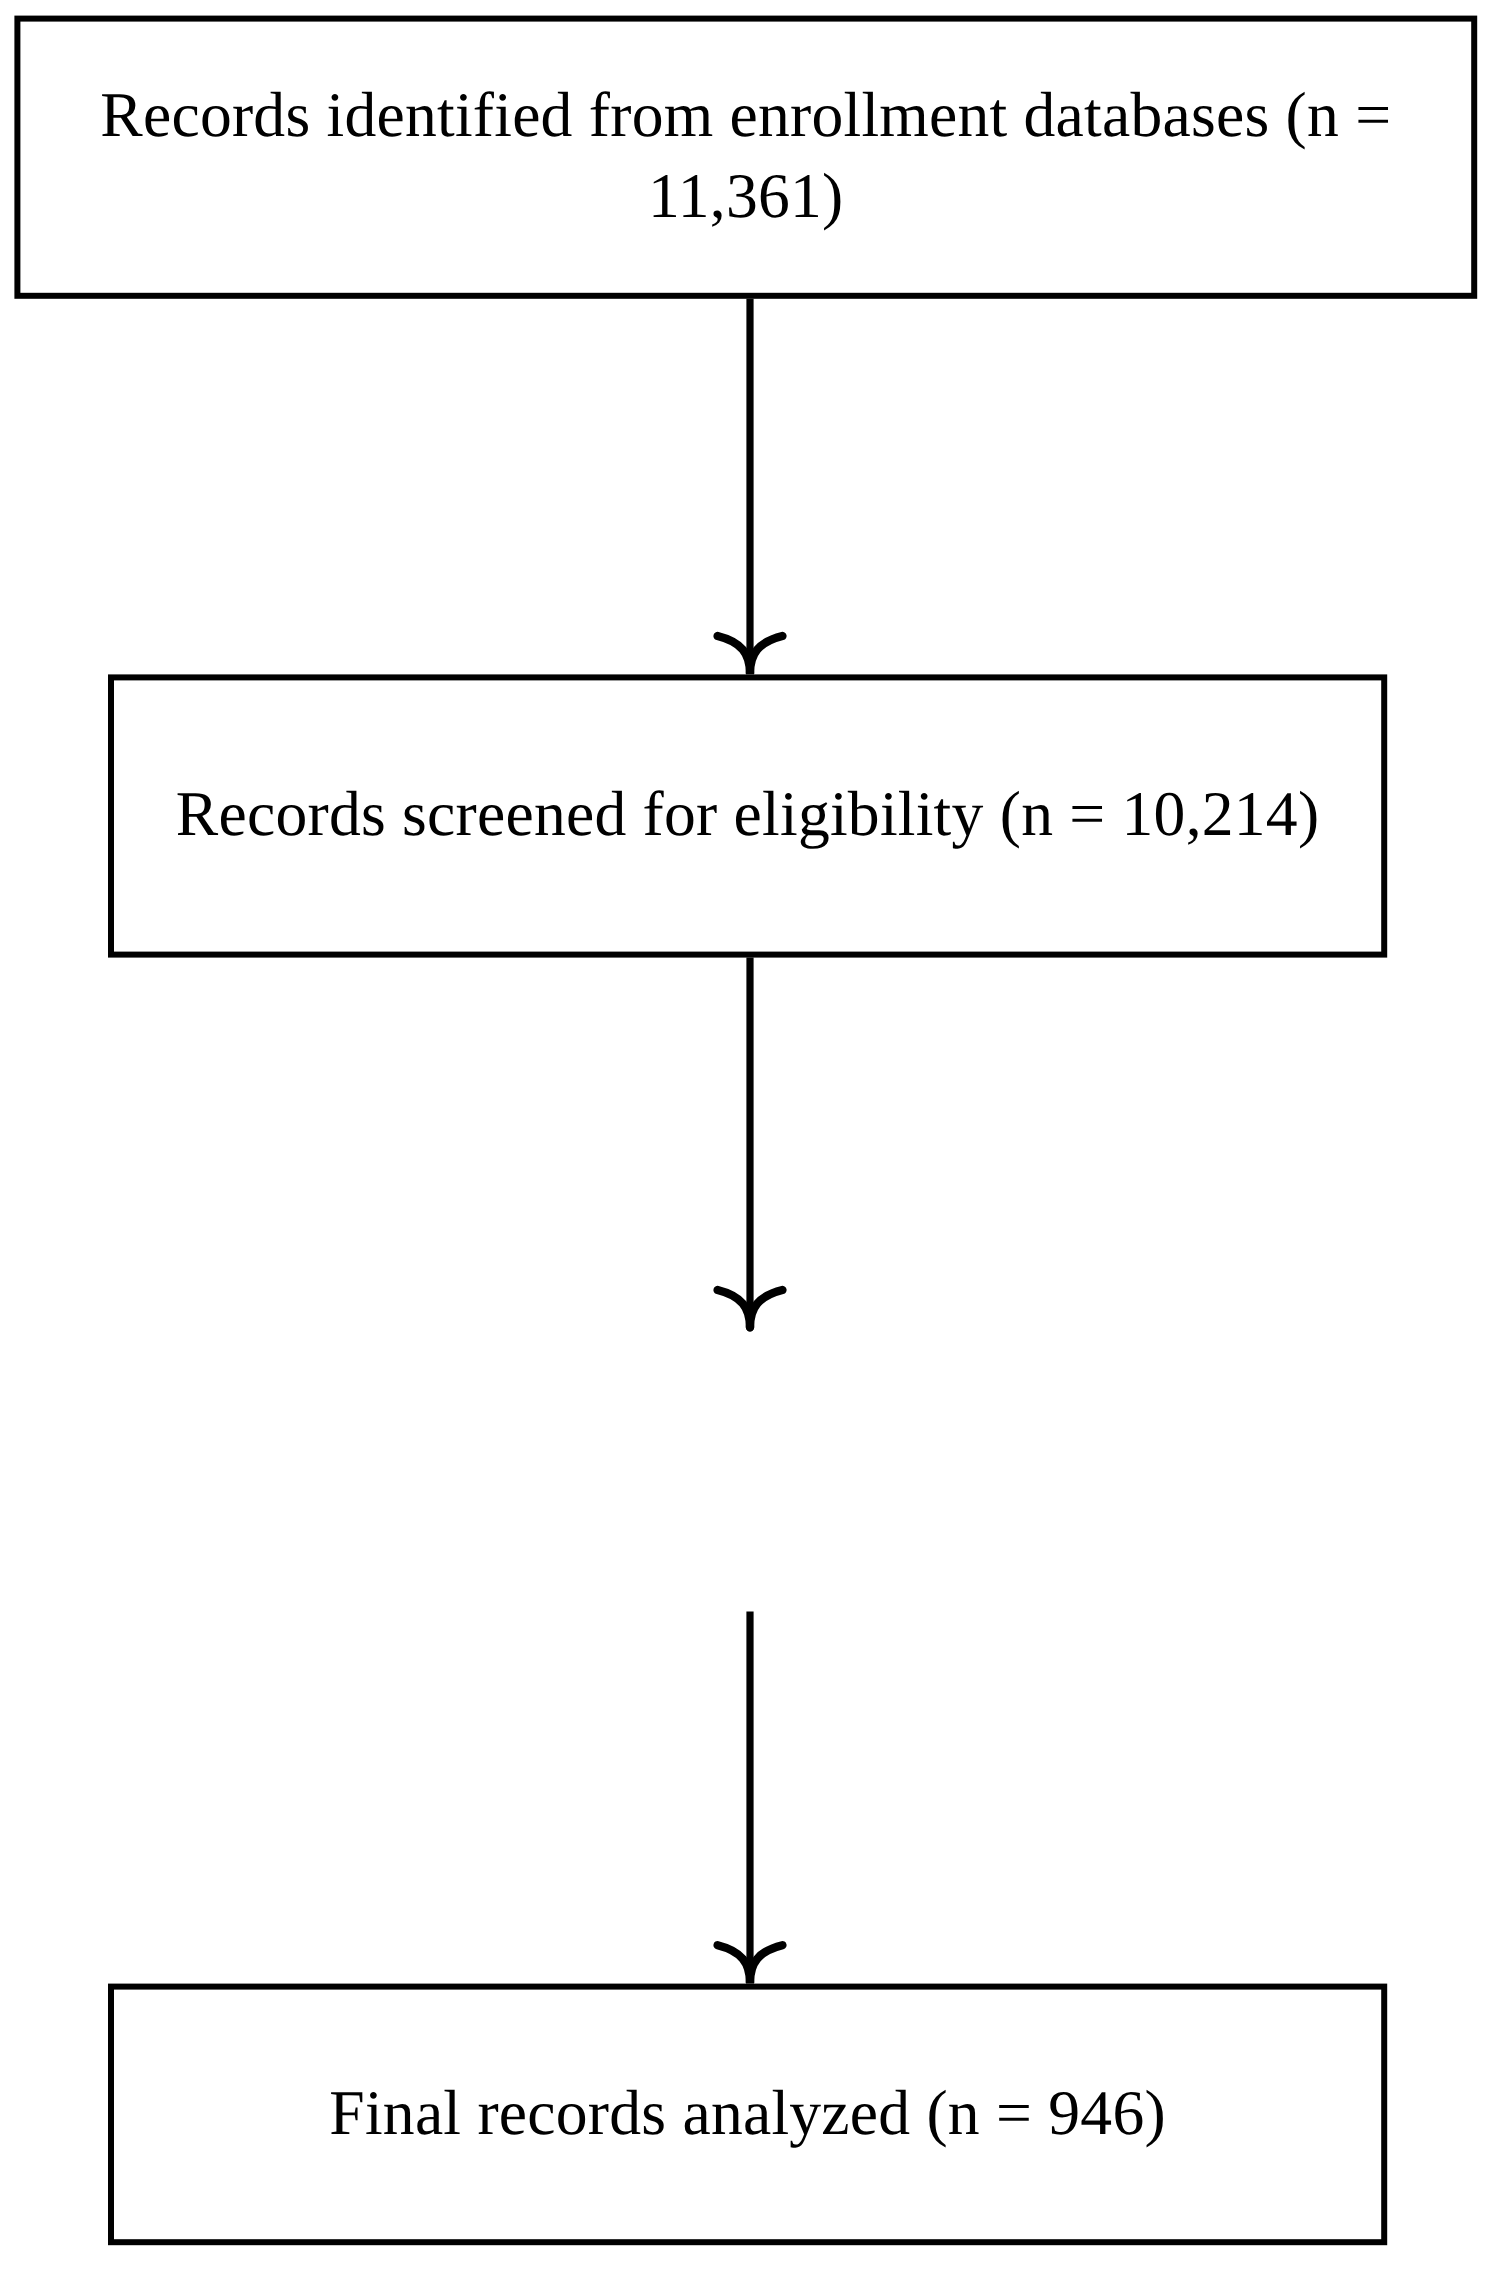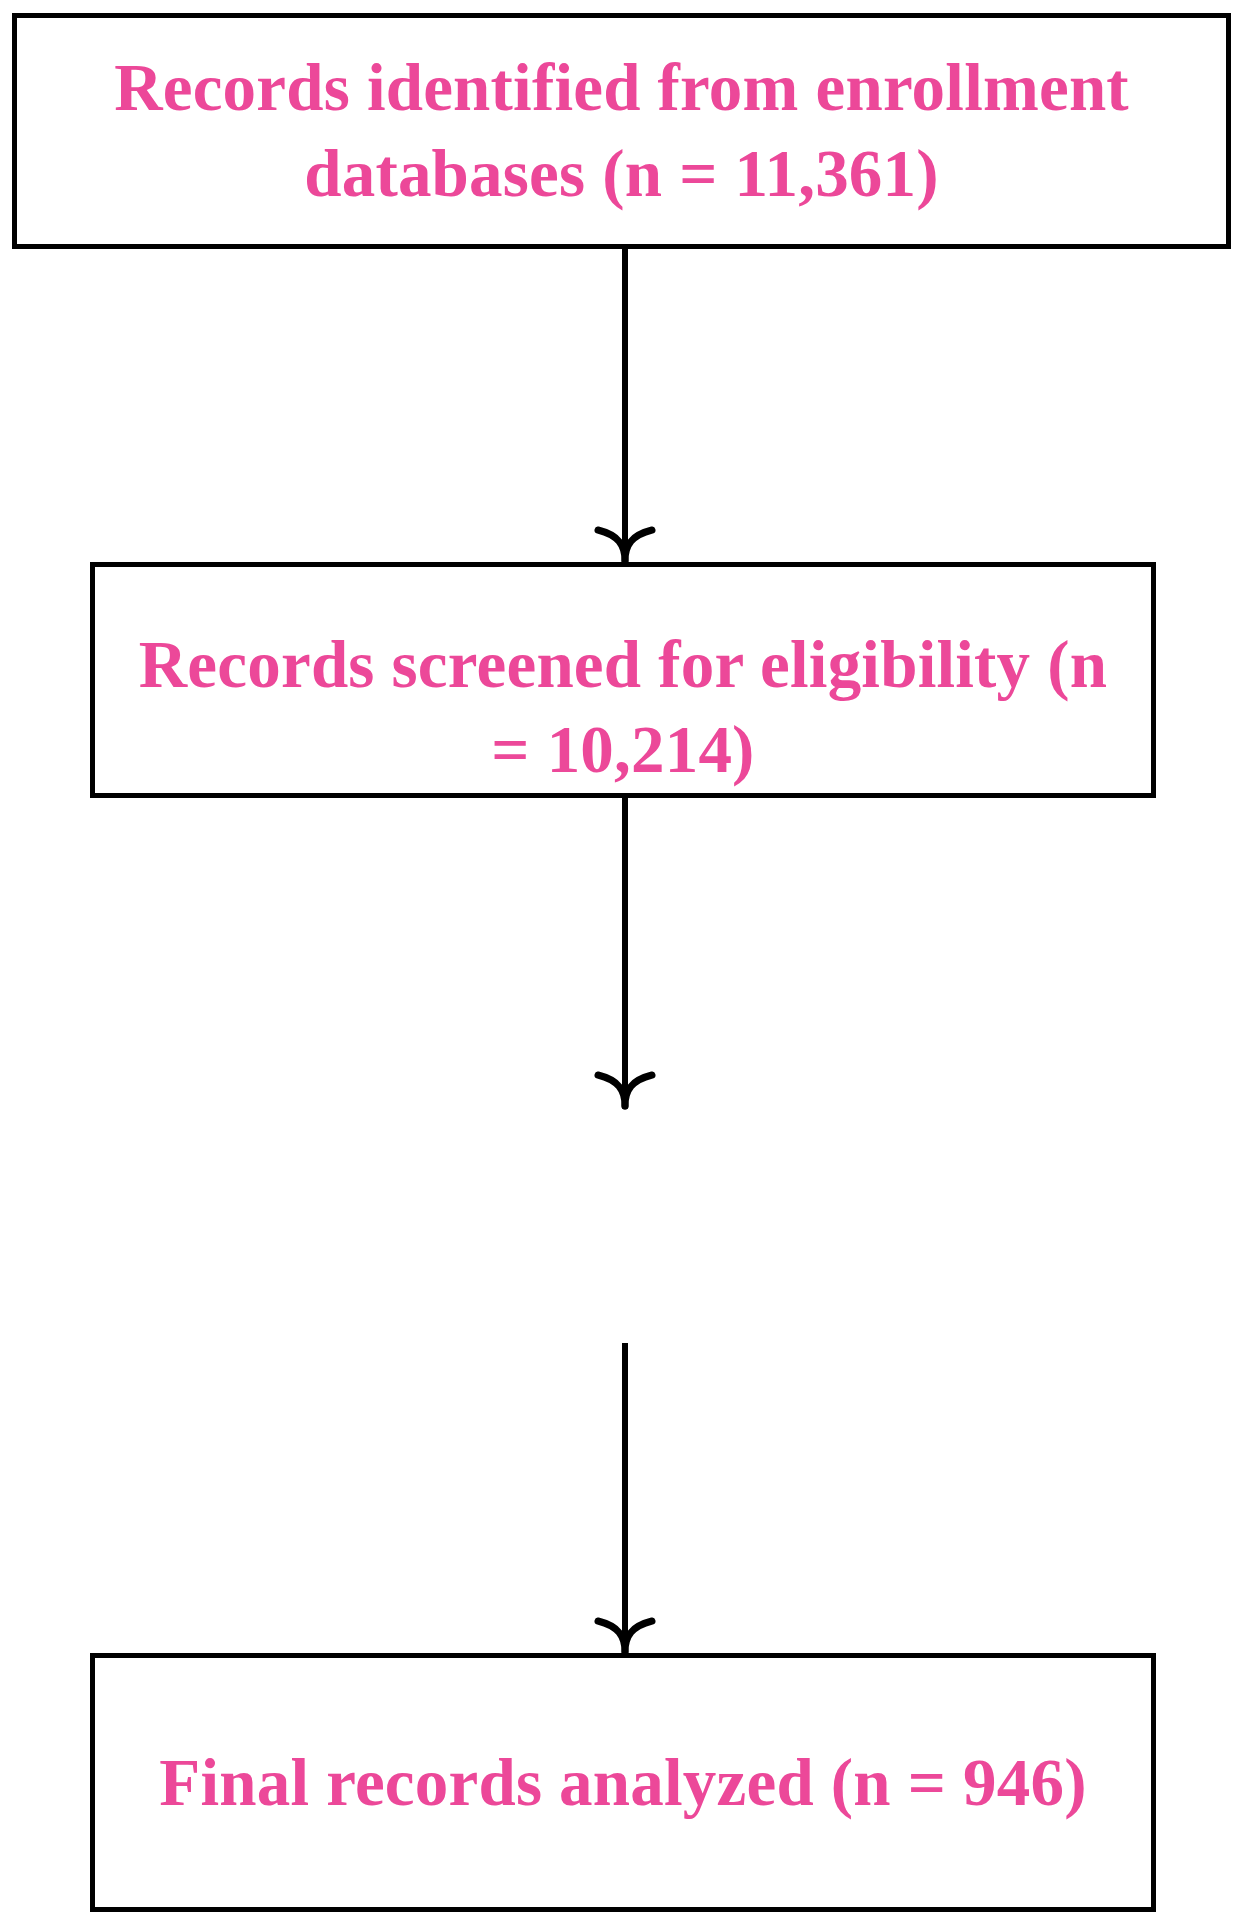--- a/index.html
+++ b/index.html
@@ -20,27 +20,26 @@
     box-sizing: border-box;
     border: 5px solid #000000;
     background: #ffffff;
     display: flex;
     align-items: center;
     justify-content: center;
     text-align: center;
   }
   .node-text {
     display: block;
-    color: #ec4899;
-    font-size: 67px;
+    color: #000000;
+    font-size: 53px;
     line-height: 1.28;
     letter-spacing: 0.2px;
     white-space: pre-line;
     padding: 0 26px;
-    font-weight: bold;
   }
   .connector {
     position: absolute;
     overflow: visible;
   }
   .connector svg {
     display: block;
     overflow: visible;
   }
 </style>
@@ -54,38 +53,38 @@
   </div>
 
   <div class="connector" style="left:600px; top:249px; width:50px; height:313px;">
     <svg width="50" height="313" viewBox="0 0 50 313" aria-hidden="true">
       <line x1="25" y1="0" x2="25" y2="311" stroke="#000000" stroke-width="6"></line>
       <path d="M 25 312 C 25 296, 18 286, -2 281" fill="none" stroke="#000000" stroke-width="7" stroke-linecap="round"></path>
       <path d="M 25 312 C 25 296, 32 286, 52 281" fill="none" stroke="#000000" stroke-width="7" stroke-linecap="round"></path>
     </svg>
   </div>
 
-  <div class="node-box" style="left:90px; top:562px; width:1066px; height:236px;align-items:flex-end;">
+  <div class="node-box" style="left:90px; top:562px; width:1066px; height:236px;">
     <span class="node-text">Records screened for eligibility (n = 10,214)</span>
   </div>
 
   <div class="connector" style="left:600px; top:798px; width:50px; height:309px;">
     <svg width="50" height="309" viewBox="0 0 50 309" aria-hidden="true">
       <line x1="25" y1="0" x2="25" y2="307" stroke="#000000" stroke-width="6"></line>
       <path d="M 25 308 C 25 292, 18 282, -2 277" fill="none" stroke="#000000" stroke-width="7" stroke-linecap="round"></path>
       <path d="M 25 308 C 25 292, 32 282, 52 277" fill="none" stroke="#000000" stroke-width="7" stroke-linecap="round"></path>
     </svg>
   </div>
 
 
   <div class="connector" style="left:600px; top:1343px; width:50px; height:310px;">
     <svg width="50" height="310" viewBox="0 0 50 310" aria-hidden="true">
       <line x1="25" y1="0" x2="25" y2="308" stroke="#000000" stroke-width="6"></line>
       <path d="M 25 309 C 25 293, 18 283, -2 278" fill="none" stroke="#000000" stroke-width="7" stroke-linecap="round"></path>
       <path d="M 25 309 C 25 293, 32 283, 52 278" fill="none" stroke="#000000" stroke-width="7" stroke-linecap="round"></path>
     </svg>
   </div>
 
-  <div class="node-box" style="left:90px; top:1653px; width:1066px; height:259px;">
+  <div class="node-box" style="left:90px; top:1653px; width:1066px; height:218px;">
     <span class="node-text">Final records analyzed (n = 946)</span>
   </div>
 
 </div>
 
 </body></html>

